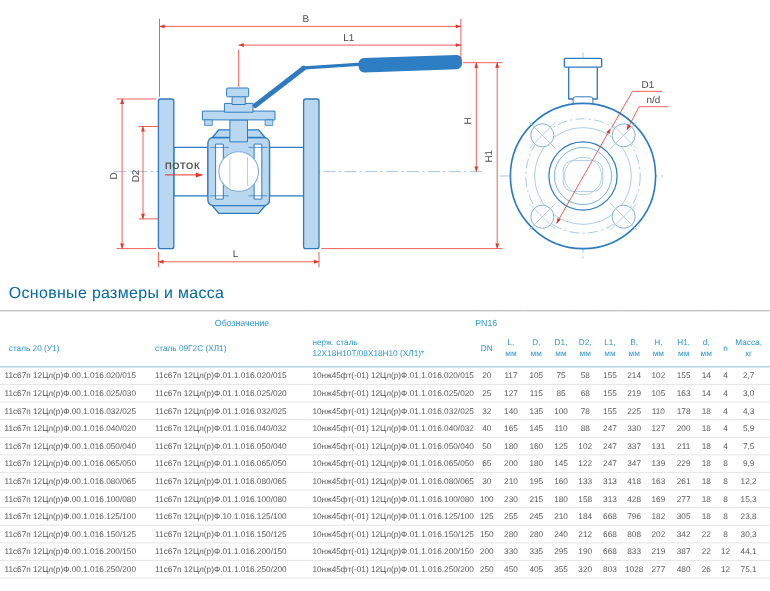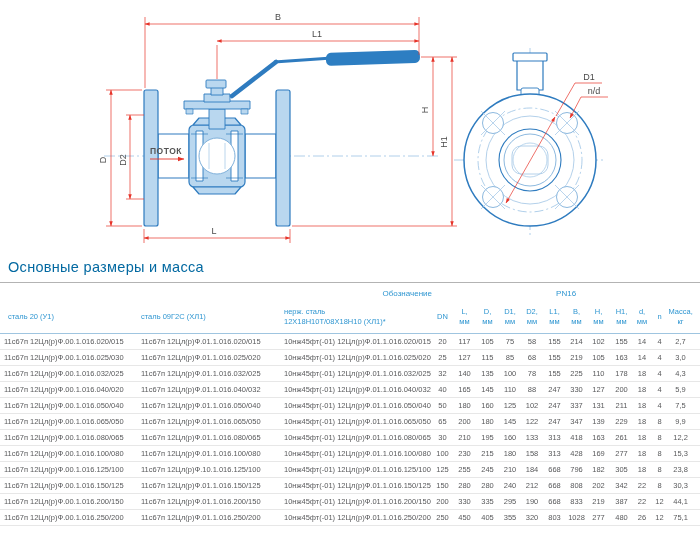--- a/index.html
+++ b/index.html
@@ -2,23 +2,23 @@
 <html><head>
 <meta charset="utf-8">
 <style>
   html,body{margin:0;padding:0;background:#fff;}
   body{width:700px;height:537px;font-family:"Liberation Sans",sans-serif;-webkit-font-smoothing:antialiased;}
   .page{position:relative;width:700px;height:537px;overflow:hidden;background:#fff;}
   .drawing{display:block;width:700px;height:256px;}
   .title{color:#0369a1;font-size:14.5px;font-weight:400;letter-spacing:.3px;margin:3px 0 7px 8px;}
   table{width:700px;border-collapse:collapse;table-layout:fixed;border-top:1px solid #b3b3b3;}
   thead th{color:#2f96d1;font-weight:400;font-size:7.5px;vertical-align:middle;padding:0;}
-  tr.group-row th{height:15px;text-align:right;padding-top:3px;}
+  tr.group-row th{height:15px;text-align:center;padding-top:3px;}
   tr.group-row th.des-group{padding-left:8px;font-size:8px;}
-  tr.group-row th.pn-group{text-align:center;font-size:8px;}
+  tr.group-row th.pn-group{text-align:left;font-size:8px;}
   tr.columns-row th{height:32px;line-height:1.3;white-space:pre-line;text-align:center;border-bottom:1px solid #9fc5e0;}
   tr.columns-row th.mat{text-align:left;vertical-align:middle;}
   th.mat.m1{padding-left:8px;}
   th.mat.m2,th.mat.m3{padding-left:1px;}
   tbody td{height:15px;font-size:7.5px;color:#58595b;text-align:center;border-bottom:1px solid #e7e7e7;white-space:nowrap;overflow:hidden;padding:0;}
   tbody td.des{text-align:left;}
   tbody td.des.c1{padding-left:4px;}
   tbody td.des.c2,tbody td.des.c3{padding-left:1px;}
   tr.columns-row th:last-child,tbody td:last-child{text-align:center;padding-right:7px;}
   svg text{font-family:"Liberation Sans",sans-serif;}

